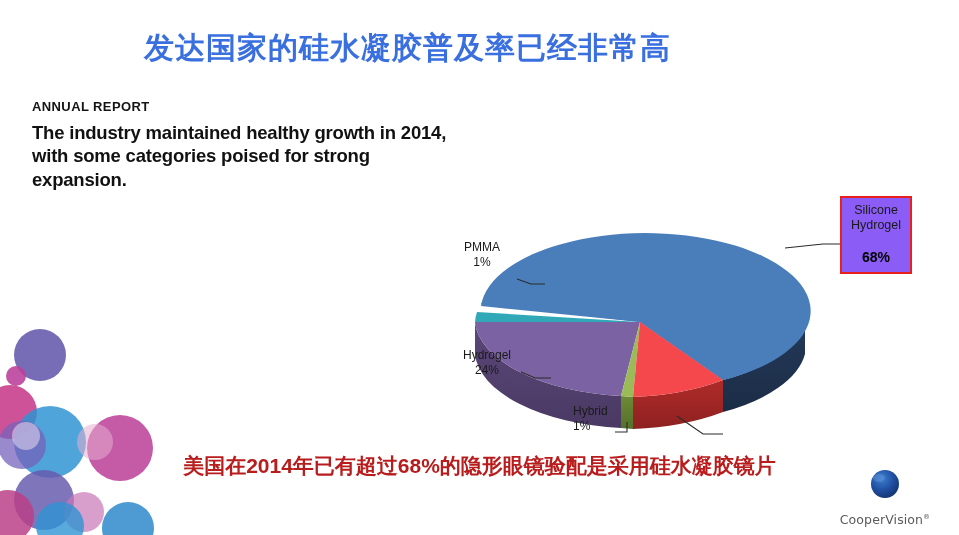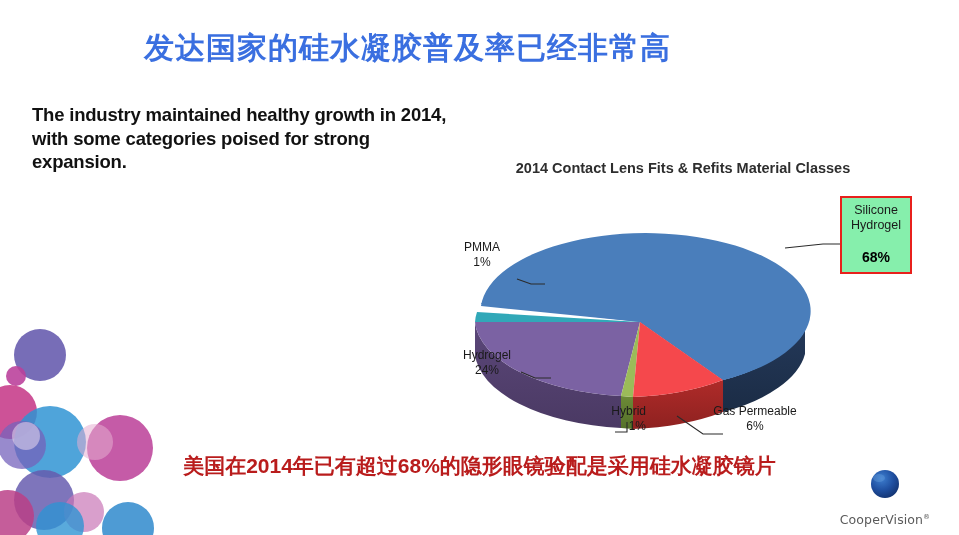--- a/index.html
+++ b/index.html
@@ -54,27 +54,27 @@
 
   
   .pie-label{
     position:absolute;
     font-size:12px;color:#1a1a1a;line-height:1.22;
     white-space:nowrap;
   }
   .pie-label .pct{display:block;}
   .lbl-pmma{left:-8px;top:88px;text-align:center;width:70px;}
   .lbl-hydrogel{left:-10px;top:196px;text-align:center;width:84px;}
-  .lbl-hybrid{left:125px;top:252px;text-align:right;width:66px;}
+  .lbl-hybrid{left:118px;top:252px;text-align:left;width:66px;}
   .lbl-gas{left:245px;top:252px;text-align:center;width:110px;}
 
   
   #callout{
     position:absolute;left:385px;top:44px;
-    border:2px solid #E8201C;background:#86efac;
+    border:2px solid #E8201C;background:#8b5cf6;
     padding:5px 9px 6px 9px;
     text-align:center;
     line-height:1.22;
   }
   #callout .c-line{font-size:12.5px;color:#1a1a1a;display:block;}
   #callout .c-pct{font-size:14px;font-weight:bold;color:#000;display:block;margin-top:15px;}
 
   
   #caption{
     position:absolute;left:0;top:452px;width:959px;
@@ -97,26 +97,26 @@
     margin-top:11px;font-family:"DejaVu Sans", sans-serif;
   }
   #logo-text sup{font-size:7px;vertical-align:super;}
 </style>
 </head>
 <body>
 
 <div id="headline">发达国家的硅水凝胶普及率已经非常高</div>
 
 <div id="left-block">
+  <div id="annual-report">ANNUAL REPORT</div>
   <div id="report-desc">The industry maintained healthy growth in 2014, with some categories poised for strong expansion.</div>
 </div>
 
 <div id="chart-panel">
 
-  <div id="chart-title">2014 Contact Lens Fits &amp; Refits Material Classes</div>
 
   <svg id="pie-svg" width="440" height="260" viewBox="0 0 440 260">
     <defs>
       <linearGradient id="gBlueSide" x1="0" y1="0" x2="0" y2="1">
         <stop offset="0%" stop-color="#24395A"></stop>
           <stop offset="100%" stop-color="#1B2C45"></stop>
       </linearGradient>
       <linearGradient id="gPurpSide" x1="0" y1="0" x2="0" y2="1">
         <stop offset="0%" stop-color="#5B4779"></stop>
           <stop offset="100%" stop-color="#4A3963"></stop>
@@ -168,24 +168,20 @@
   <div class="pie-label lbl-hydrogel">
     <span>Hydrogel</span>
     <span class="pct">24%</span>
   </div>
 
   <div class="pie-label lbl-hybrid">
     <span>Hybrid</span>
     <span class="pct">1%</span>
   </div>
 
-  <div class="pie-label lbl-gas">
-    <span>Gas Permeable</span>
-    <span class="pct">6%</span>
-  </div>
 
   <div id="callout">
     <span class="c-line">Silicone</span>
     <span class="c-line">Hydrogel</span>
     <span class="c-pct">68%</span>
   </div>
 </div>
 
 <div id="caption">美国在2014年已有超过68%的隐形眼镜验配是采用硅水凝胶镜片</div>
 

